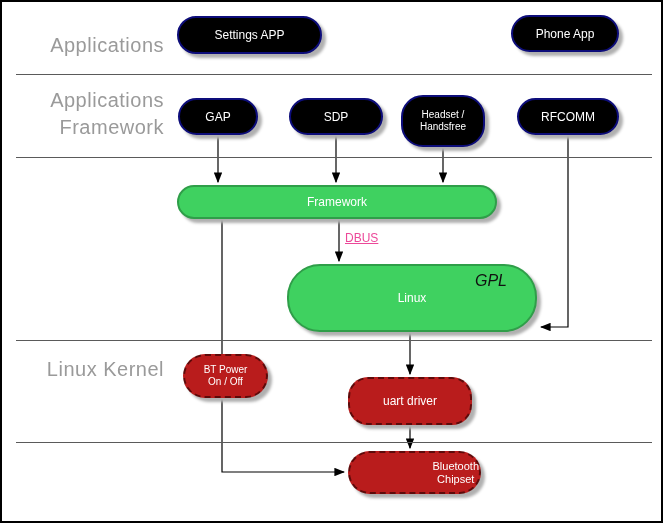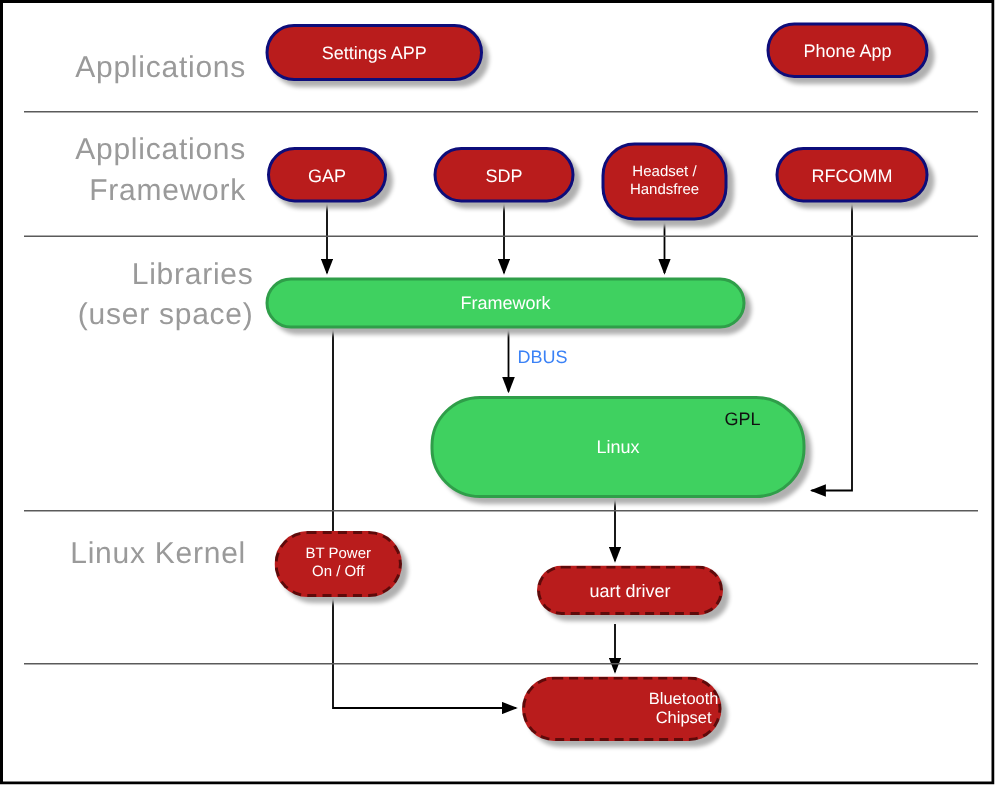--- a/index.html
+++ b/index.html
@@ -12,31 +12,31 @@
   .layer-label{
     position:absolute;color:#9a9a9a;font-size:20px;line-height:27px;
     white-space:pre-line;text-align:right;letter-spacing:0.5px;
   }
   .node{
     position:absolute;display:flex;align-items:center;justify-content:center;
     color:#ffffff;text-align:center;box-sizing:border-box;
     box-shadow:4px 4px 3px #b0b0b0;
   }
   .node .txt{white-space:pre-line;}
-  .blue{background:#b91c1c;border:2px solid #0d0d7a;}
+  .blue{background:#000000;border:2px solid #0d0d7a;}
   .green{background:#3fd160;border:2px solid #2f9e49;}
   .red{background:#b91c1c;border:2px dashed #5e0a0a;}
   .fs12{font-size:12px;}
   .fs11{font-size:11px;line-height:13px;justify-content:flex-end;}
   .fs10{font-size:10px;line-height:12px;}
   .gpl-label{
-    position:absolute;right:28px;top:6px;color:#111;font-size:12px;
+    position:absolute;right:28px;top:6px;color:#111;font-size:16px;font-style:italic;
   }
   .edge-label{
-    position:absolute;color:#3b82f6;font-size:12px;
+    position:absolute;color:#ec4899;font-size:12px;text-decoration:underline;
   }
 </style>
 </head>
 <body>
 
 <div class="canvas">
 
   <svg class="arrows" viewBox="0 0 663 523" xmlns="http://www.w3.org/2000/svg">
     <defs>
       <marker id="arr" markerWidth="9" markerHeight="7" refX="8" refY="3.5" orient="auto">
@@ -56,22 +56,20 @@
   </svg>
 
   <div class="hline" style="top:72px"></div>
   <div class="hline" style="top:155px"></div>
   <div class="hline" style="top:338px"></div>
   <div class="hline" style="top:440px"></div>
 
   <div class="layer-label" style="left:22px;top:30px;width:140px">Applications</div>
   <div class="layer-label" style="left:22px;top:85px;width:140px">Applications
 Framework</div>
-  <div class="layer-label" style="left:22px;top:168px;width:145px">Libraries
-(user space)</div>
   <div class="layer-label" style="left:22px;top:354px;width:140px">Linux Kernel</div>
 
   <div class="node blue fs12" style="left:175px;top:14px;width:145px;height:38px;border-radius:19px">
     <span class="txt">Settings APP</span>
   </div>
   <div class="node blue fs12" style="left:509px;top:13px;width:108px;height:37px;border-radius:19px">
     <span class="txt">Phone App</span>
   </div>
 
   <div class="node blue fs12" style="left:176px;top:96px;width:80px;height:37px;border-radius:19px">
@@ -96,21 +94,21 @@
 
   <div class="node green fs12" style="left:285px;top:262px;width:250px;height:68px;border-radius:33px">
     <span class="txt">Linux</span>
     <span class="gpl-label">GPL</span>
   </div>
 
   <div class="node red fs10" style="left:181px;top:352px;width:85px;height:44px;border-radius:22px">
     <span class="txt">BT Power
 On / Off</span>
   </div>
-  <div class="node red fs12" style="left:356px;top:375px;width:124px;height:33px;border-radius:20px">
+  <div class="node red fs12" style="left:346px;top:375px;width:124px;height:48px;border-radius:20px">
     <span class="txt">uart driver</span>
   </div>
 
   <div class="node red fs11" style="left:346px;top:449px;width:133px;height:43px;border-radius:22px">
     <span class="txt">Bluetooth
 Chipset</span>
   </div>
 
 </div>
 

